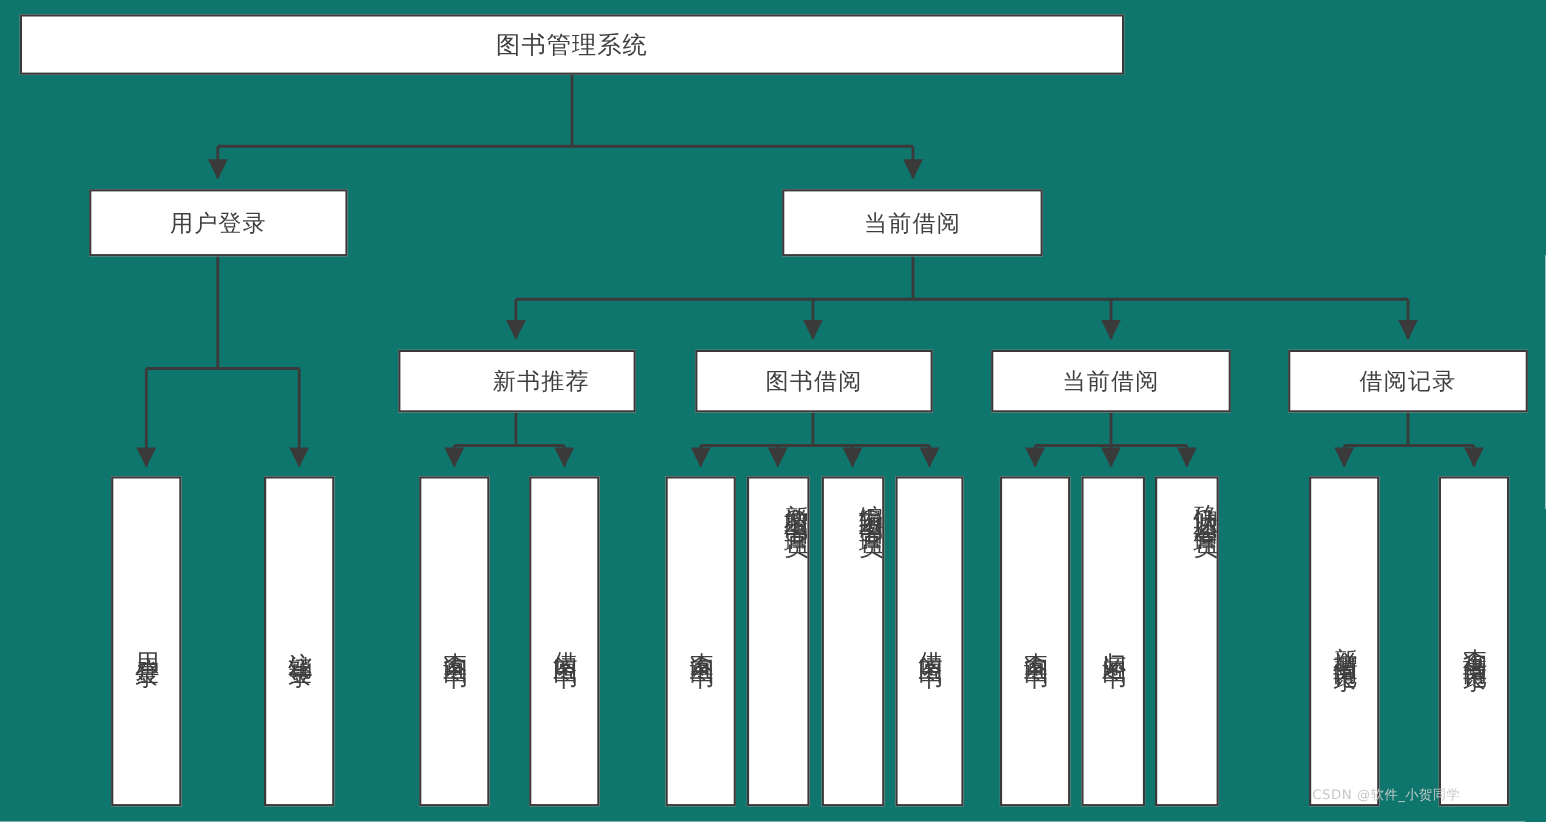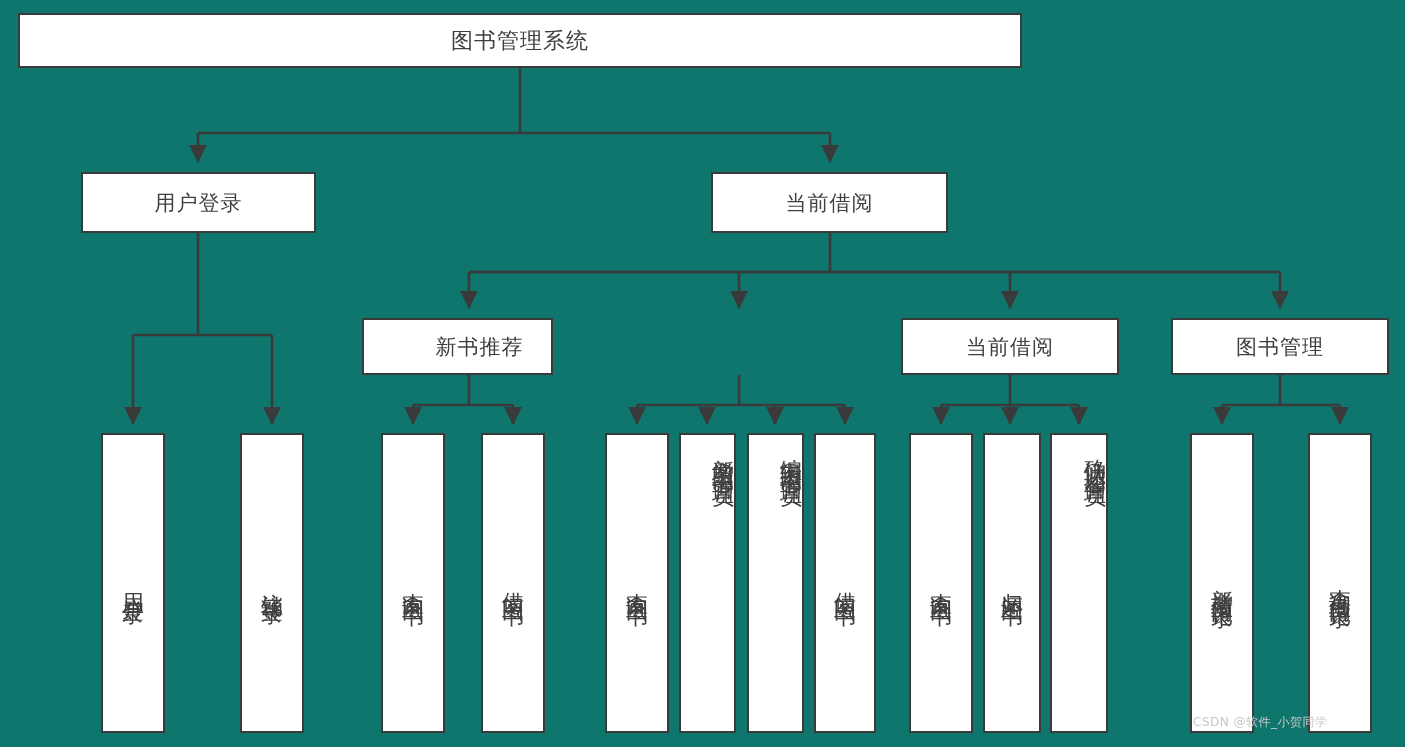--- a/index.html
+++ b/index.html
@@ -120,23 +120,24 @@
       <path d="M 1222 405 L 1222 424" marker-end="url(#arrow)"></path>
       <path d="M 1340 405 L 1340 424" marker-end="url(#arrow)"></path>
     </g>
   </svg>
 
   <div class="node root" style="left:18px; top:13px; width:1004px; height:55px;">图书管理系统</div>
 
   <div class="node level1" style="left:81px; top:172px; width:235px; height:61px;">用户登录</div>
   <div class="node level1" style="left:711px; top:172px; width:237px; height:61px;">当前借阅</div>
 
-  <div class="node level2" style="left:362px; top:318px; width:191px; height:57px;padding-left:44px;">新书推荐</div>
+  <div class="node level2" style="left:362px; top:318px; width:216px; height:57px;padding-left:44px;">新书推荐</div>
+  <div class="node level2" style="left:632px; top:318px; width:216px; height:57px;">图书借阅</div>
   <div class="node level2" style="left:901px; top:318px; width:218px; height:57px;">当前借阅</div>
-  <div class="node level2" style="left:1171px; top:318px; width:218px; height:57px;">图书管理</div>
+  <div class="node level2" style="left:1171px; top:318px; width:218px; height:57px;">借阅记录</div>
 
   <div class="node leaf" style="left:101px; top:433px; width:64px; height:300px;">用户登录</div>
   <div class="node leaf" style="left:240px; top:433px; width:64px; height:300px;">注销登录</div>
 
   <div class="node leaf" style="left:381px; top:433px; width:64px; height:300px;">查询图书</div>
   <div class="node leaf" style="left:481px; top:433px; width:64px; height:300px;">借阅图书</div>
 
   <div class="node leaf" style="left:605px; top:433px; width:64px; height:300px;">查询图书</div>
   <div class="node leaf tall-text" style="left:679px; top:433px; width:57px; height:300px;">新增图书（管理员）</div>
   <div class="node leaf tall-text" style="left:747px; top:433px; width:57px; height:300px;">编辑图书（管理员）</div>

